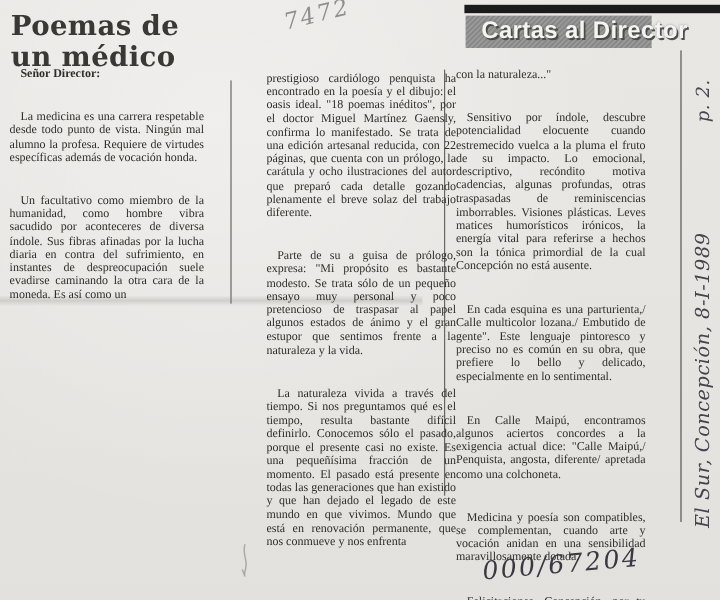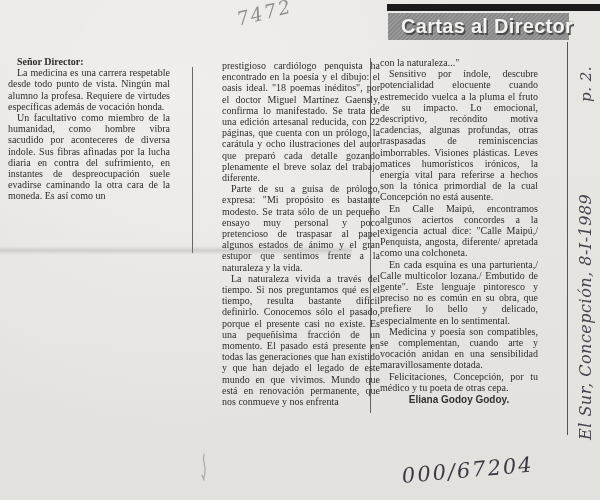--- a/index.html
+++ b/index.html
@@ -12,37 +12,37 @@
     font-family:"Liberation Serif", serif;
     color:#2f2d2a;
   }
   .headline{
     position:absolute;left:9px;top:9px;width:180px;
     font-family:"DejaVu Serif", serif;font-weight:700;
     font-size:23px;line-height:26px;color:#3a3835;letter-spacing:0.3px;
   }
   .section-bar{position:absolute;left:387px;top:4px;width:213px;height:7px;background:#1b1b1b;}
   .section-box{
-    position:absolute;left:388px;top:13px;width:181px;height:27px;
+    position:absolute;left:388px;top:13px;width:155px;height:27px;
     background-color:#8e8e8e;
     background-image:repeating-linear-gradient(135deg, rgba(255,255,255,0.10) 0px, rgba(255,255,255,0.10) 1px, rgba(0,0,0,0.07) 2px, rgba(0,0,0,0) 3px);
     display:flex;align-items:center;
   }
   .section-label{
     padding-left:13px;font-family:"Liberation Sans", sans-serif;font-weight:700;
     font-size:20px;color:#f4f4f2;letter-spacing:0.3px;
     text-shadow:1.5px 1.5px 0 rgba(72,72,72,0.95), 0 0 2px rgba(90,90,90,0.6);
     white-space:nowrap;
   }
   .col{position:absolute;font-size:10px;line-height:11.2px;text-align:justify;}
   .col-1{left:8px;top:56px;width:162px;}
   .col-2{left:222px;top:60px;width:158px;}
   .col-3{left:380px;top:57px;width:158px;}
   .para{margin:0;}
-  .para.ind{text-indent:9px;}
+  .para.ind{text-indent:9px;margin-top:25px;}
   .salutation{margin:0;text-indent:9px;font-weight:bold;}
   .signature{
     margin:1px 0 0 0;text-align:center;
     font-family:"Liberation Sans", sans-serif;font-weight:700;font-size:10px;
     color:#34322f;
   }
   .vrule{position:absolute;width:1px;background:rgba(60,58,55,0.75);}
   .rule-1{left:192px;top:67px;height:186px;}
   .rule-2{left:370px;top:58px;height:355px;}
   .rule-3{left:567px;top:42px;height:393px;background:rgba(50,48,52,0.8);}
@@ -68,20 +68,24 @@
     font-size:21px;color:#3a3842;letter-spacing:2px;
     transform:rotate(-5deg);transform-origin:left center;
   }
   .squiggle{position:absolute;left:198px;top:452px;}
 </style>
 </head>
 <body>
 
 <div class="scan">
 
+  <div class="headline">
+    <div>Poemas de</div>
+    <div>un médico</div>
+  </div>
 
   <div class="section-bar"></div>
   <div class="section-box">
     <span class="section-label">Cartas al Director</span>
   </div>
 
   <div class="vrule rule-1"></div>
   <div class="vrule rule-2"></div>
   <div class="vrule rule-3"></div>
 
@@ -100,22 +104,22 @@
         <p class="para">prestigioso cardiólogo penquista ha encontrado en la poesía y el dibujo: el oasis ideal. "18 poemas inéditos", por el doctor Miguel Martínez Gaensly, confirma lo manifestado. Se trata de una edición artesanal reducida, con 22 páginas, que cuenta con un prólogo, la carátula y ocho ilustraciones del autor que preparó cada detalle gozando plenamente el breve solaz del trabajo diferente.</p>
         <p class="para ind">Parte de su a guisa de prólogo, expresa: "Mi propósito es bastante modesto. Se trata sólo de un pequeño ensayo muy personal y poco pretencioso de traspasar al papel algunos estados de ánimo y el gran estupor que sentimos frente a la naturaleza y la vida.</p>
         <p class="para ind">La naturaleza vivida a través del tiempo. Si nos preguntamos qué es el tiempo, resulta bastante difícil definirlo. Conocemos sólo el pasado, porque el presente casi no existe. Es una pequeñísima fracción de un momento. El pasado está presente en todas las generaciones que han existido y que han dejado el legado de este mundo en que vivimos. Mundo que está en renovación permanente, que nos conmueve y nos enfrenta</p>
       </div>
   </div>
 
   <div class="col col-3">
     <div>
         <p class="para">con la naturaleza..."</p>
         <p class="para ind">Sensitivo por índole, descubre potencialidad elocuente cuando estremecido vuelca a la pluma el fruto de su impacto. Lo emocional, descriptivo, recóndito motiva cadencias, algunas profundas, otras traspasadas de reminiscencias imborrables. Visiones plásticas. Leves matices humorísticos irónicos, la energía vital para referirse a hechos son la tónica primordial de la cual Concepción no está ausente.</p>
+        <p class="para ind">En cada esquina es una parturienta,/ Calle multicolor lozana./ Embutido de gente". Este lenguaje pintoresco y preciso no es común en su obra, que prefiere lo bello y delicado, especialmente en lo sentimental.</p>
         <p class="para ind">En Calle Maipú, encontramos algunos aciertos concordes a la exigencia actual dice: "Calle Maipú,/ Penquista, angosta, diferente/ apretada como una colchoneta.</p>
-        <p class="para ind">En cada esquina es una parturienta,/ Calle multicolor lozana./ Embutido de gente". Este lenguaje pintoresco y preciso no es común en su obra, que prefiere lo bello y delicado, especialmente en lo sentimental.</p>
         <p class="para ind">Medicina y poesía son compatibles, se complementan, cuando arte y vocación anidan en una sensibilidad maravillosamente dotada.</p>
         <p class="para ind">Felicitaciones, Concepción, por tu médico y tu poeta de otras cepa.</p>
       </div>
     <p class="signature">Eliana Godoy Godoy.</p>
   </div>
 
   <div class="hand hw-top">7472</div>
 
   <div class="side-note hand">
     <span>El Sur, Concepción, 8-I-1989</span>

